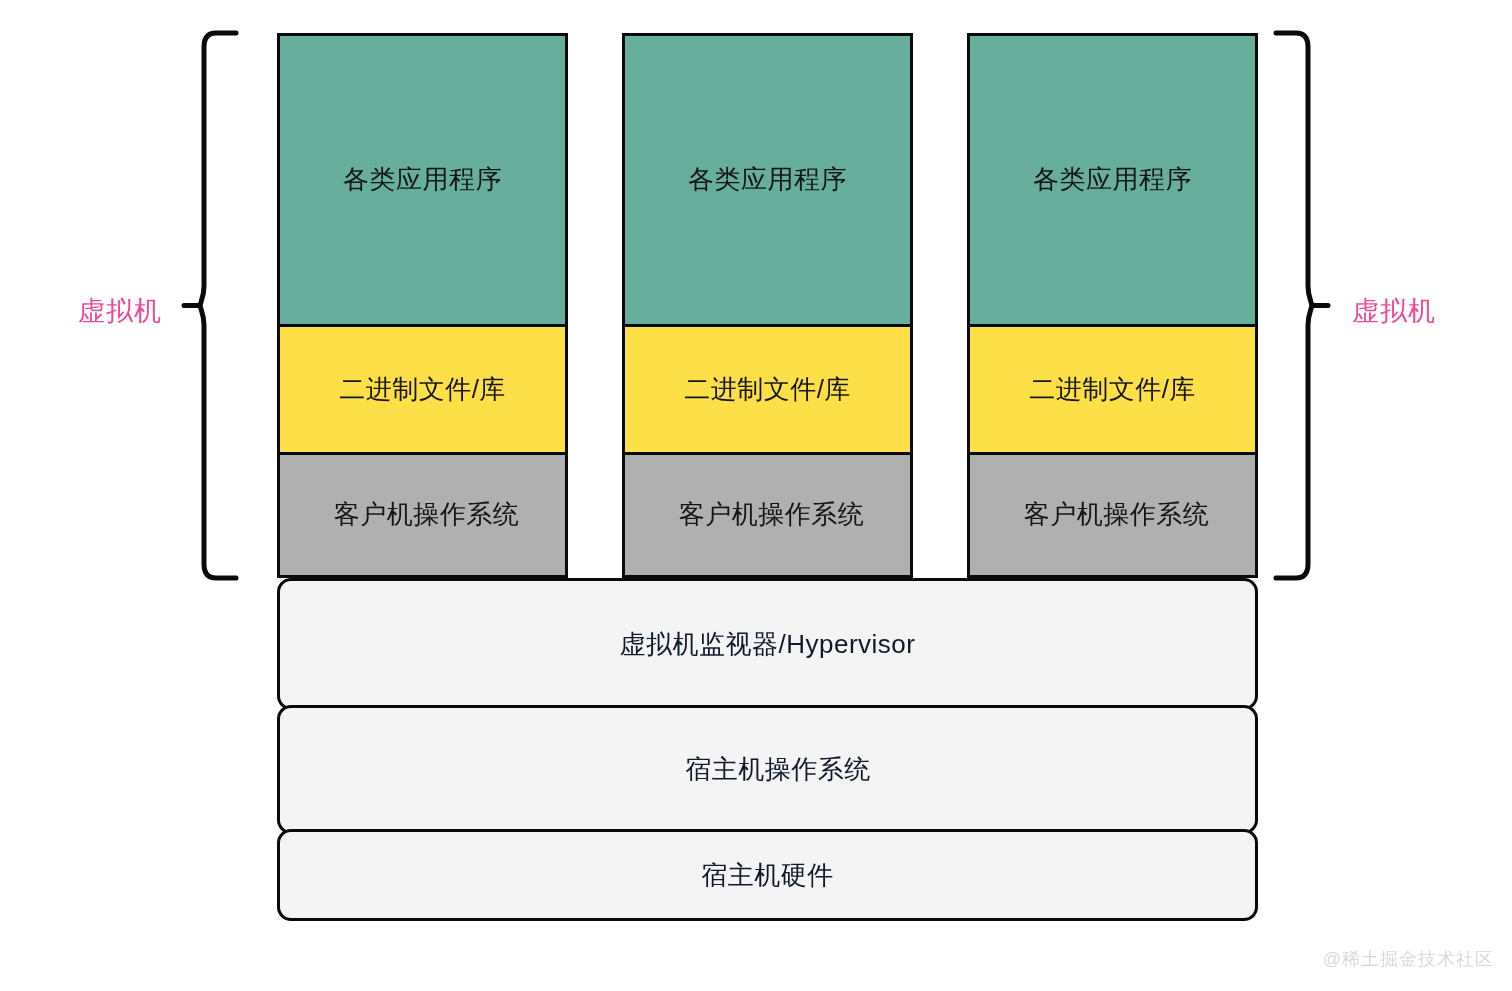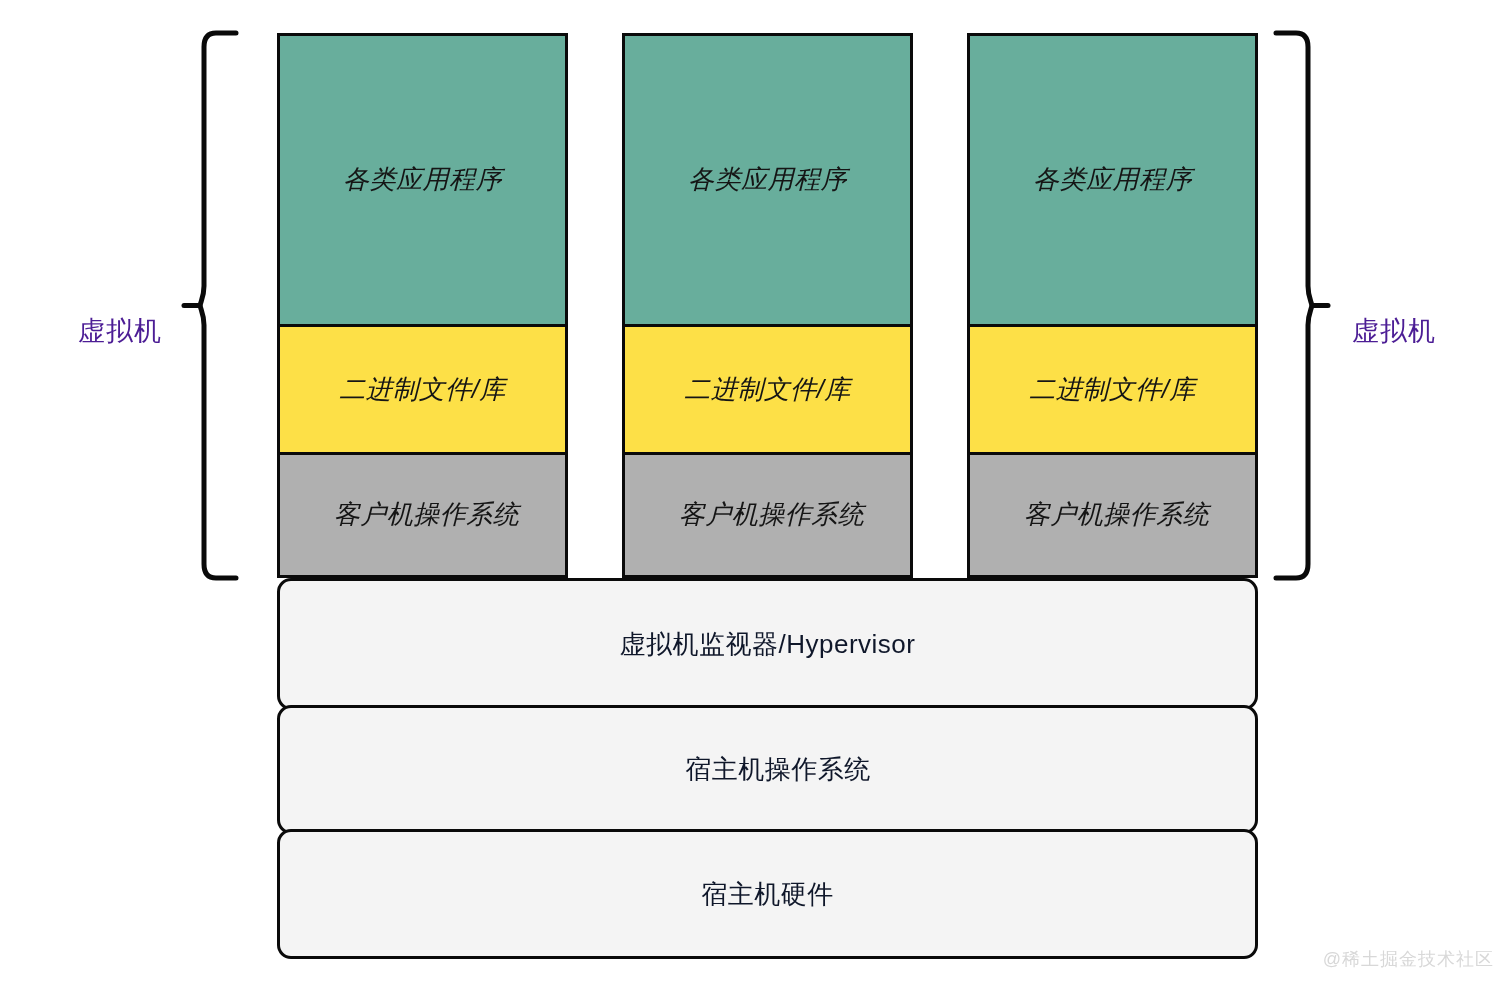--- a/index.html
+++ b/index.html
@@ -33,21 +33,20 @@
     box-sizing: border-box;
     border: 3px solid #0a0a0a;
     display: flex;
     align-items: center;
     justify-content: center;
     text-align: center;
     color: #151515;
     font-size: 26px;
     letter-spacing: 0.5px;
     line-height: 1.2;
-    font-style: italic;
   }
   .layer-app {
     height: 294px;
     background: #68ae9c;
   }
   .layer-bin {
     height: 128px;
     background: #fde047;
     border-top: none;
   }
@@ -70,41 +69,40 @@
     display: flex;
     align-items: center;
     justify-content: center;
     text-align: center;
     color: #0f172a;
     font-size: 26px;
     letter-spacing: 0.5px;
   }
   .stack-hypervisor { top: 578px; height: 132px; }
   .stack-hostos     { top: 705px; height: 129px; padding-left: 21px; }
-  .stack-hardware   { top: 829px; height: 130px; }
+  .stack-hardware   { top: 829px; height: 92px; }
 
   
   .brace {
     position: absolute;
     top: 28px;
     width: 40px;
     height: 555px;
   }
   .brace-left  { left: 198px; }
   .brace-right { left: 1274px; }
   .brace svg { display: block; overflow: visible; }
 
   
   .brace-label {
     position: absolute;
     font-size: 27px;
-    color: #4c1d95;
+    color: #ec4899;
     letter-spacing: 1px;
     white-space: nowrap;
-    margin-top: 20px;
   }
   .brace-label-left  { left: 78px;  top: 293px; }
   .brace-label-right { left: 1352px; top: 293px; }
 
   
   .watermark {
     position: absolute;
     right: 18px;
     bottom: 20px;
     font-size: 18px;

